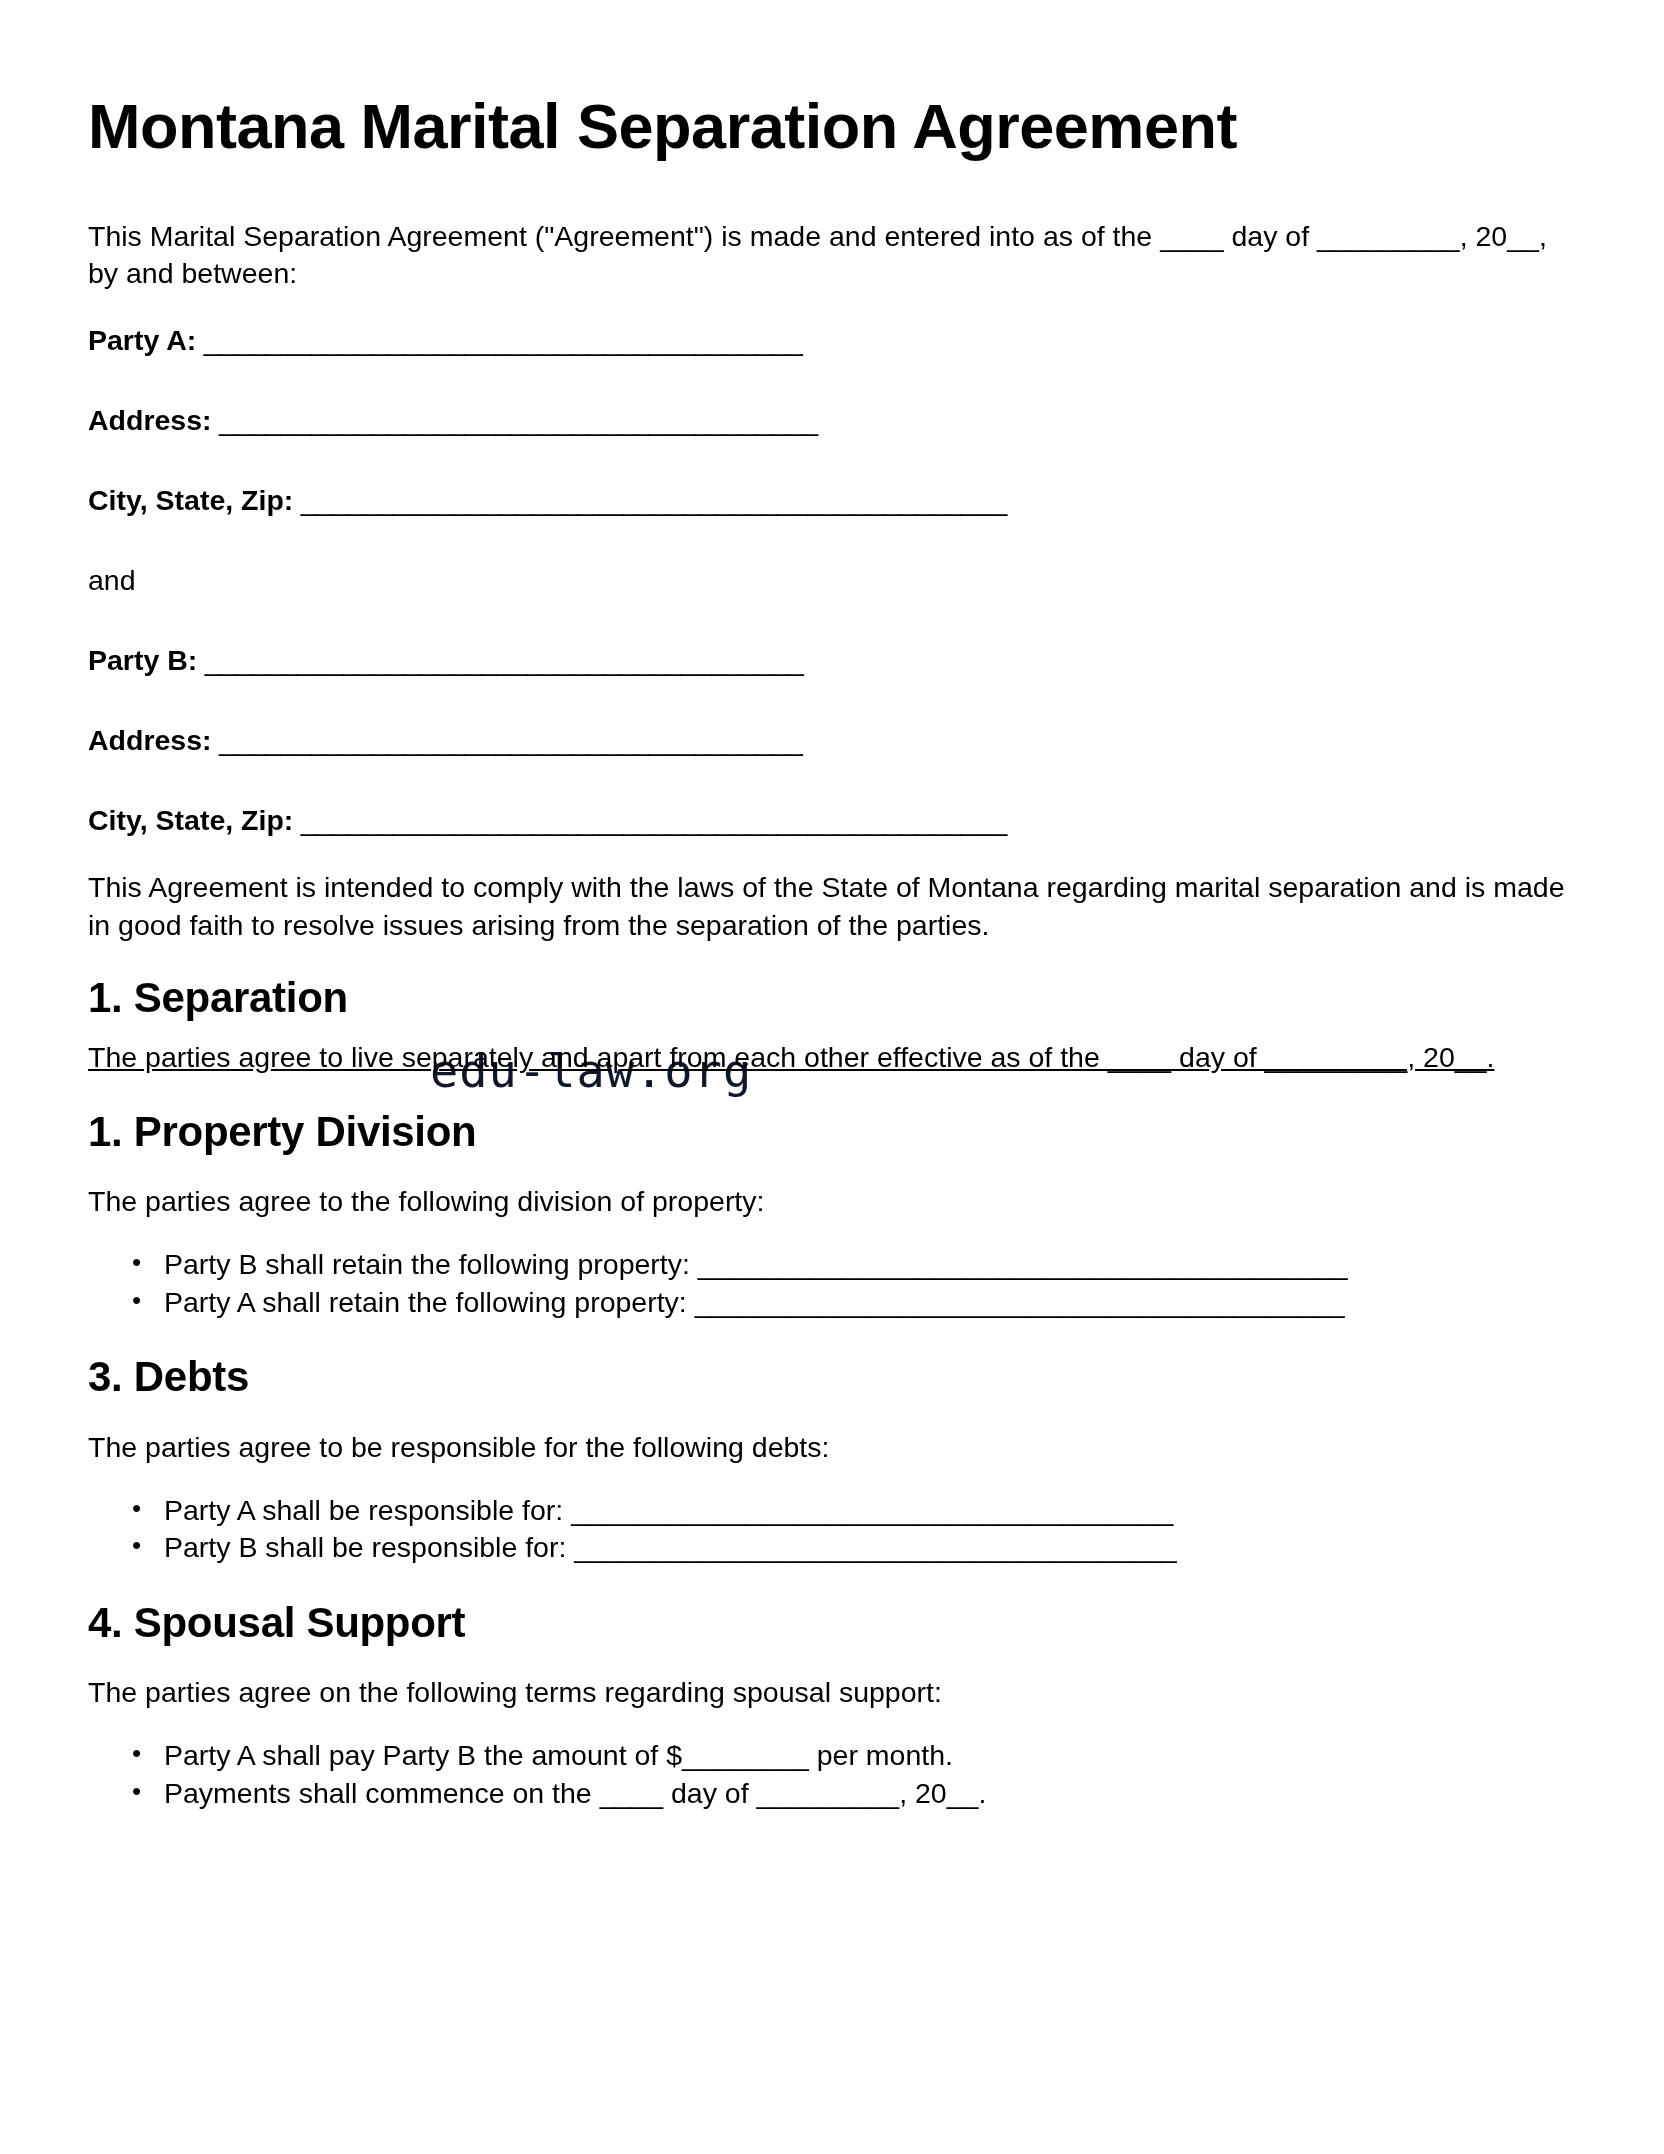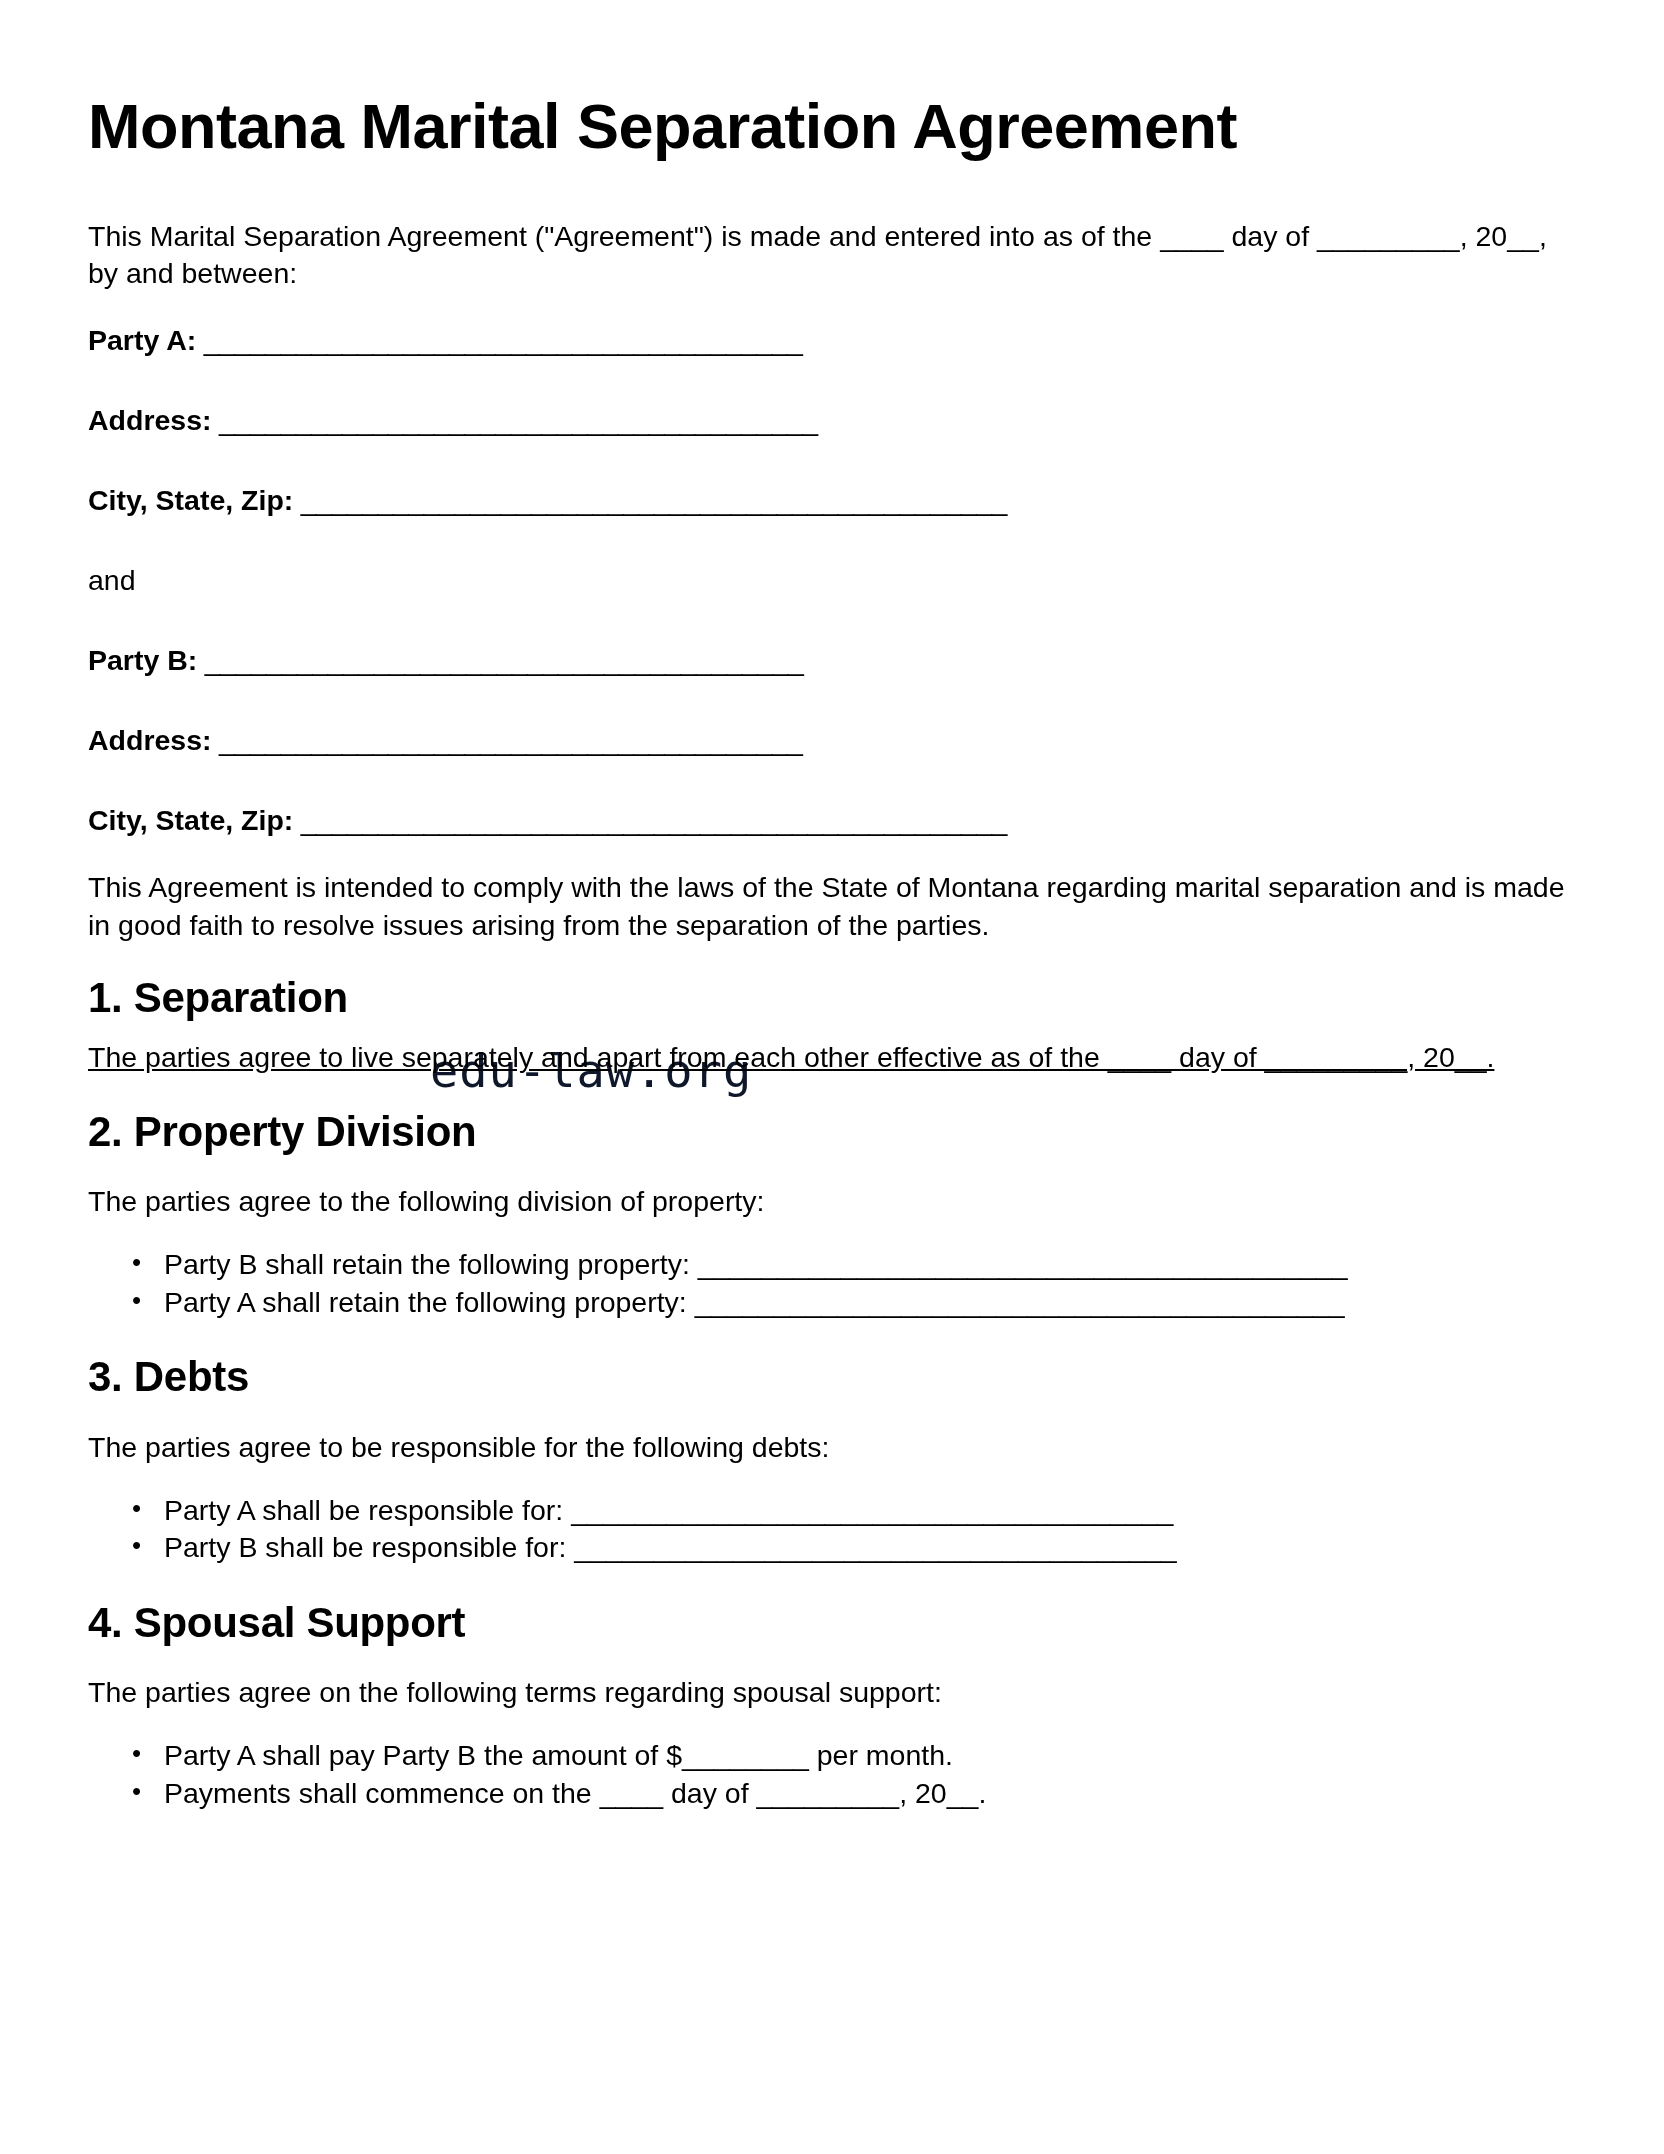--- a/index.html
+++ b/index.html
@@ -164,21 +164,21 @@
 
   <div class="field-row" style="margin-bottom:30px;">
     <span class="field-label">City, State, Zip:</span><span class="blank"> ______________________________________________</span>
   </div>
 
   <p class="para-compliance">This Agreement is intended to comply with the laws of the State of Montana regarding marital separation and is made in good faith to resolve issues arising from the separation of the parties.</p>
 
   <h2 class="section-heading first">1. Separation</h2>
   <p class="section-intro nospace sec1-body">The parties agree to live separately and apart from each other effective as of the ____ day of _________, 20__.</p>
 
-  <h2 class="section-heading">2. Property Division</h2>
+  <h2 class="section-heading">1. Property Division</h2>
   <p class="section-intro">The parties agree to the following division of property:</p>
   <ul class="bullets">
     <li>Party B shall retain the following property: _________________________________________</li>
     <li>Party A shall retain the following property: _________________________________________</li>
   </ul>
 
   <h2 class="section-heading">3. Debts</h2>
   <p class="section-intro">The parties agree to be responsible for the following debts:</p>
   <ul class="bullets">
     <li>Party A shall be responsible for: ______________________________________</li>

